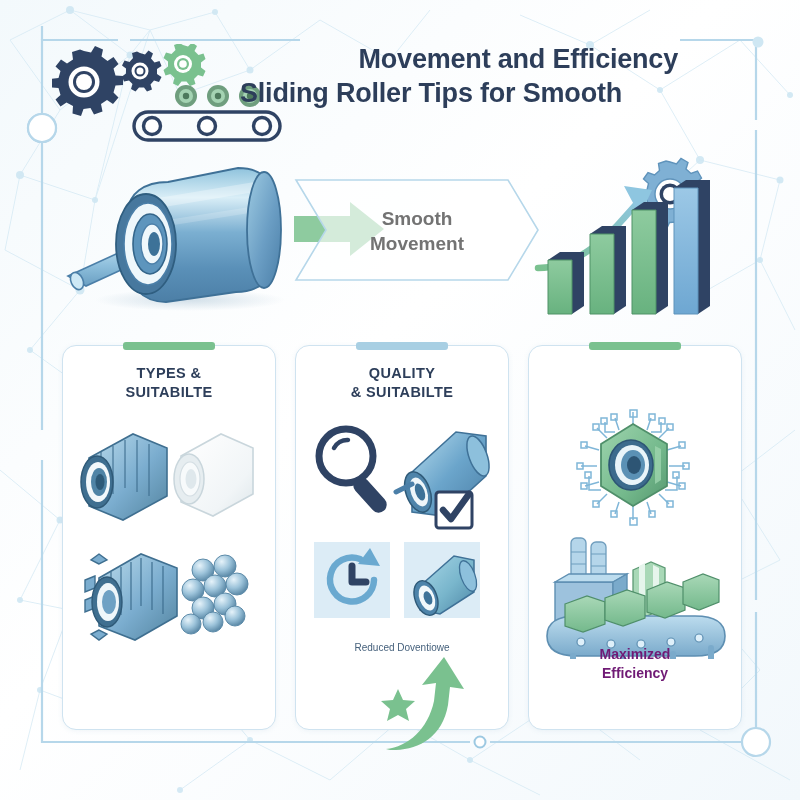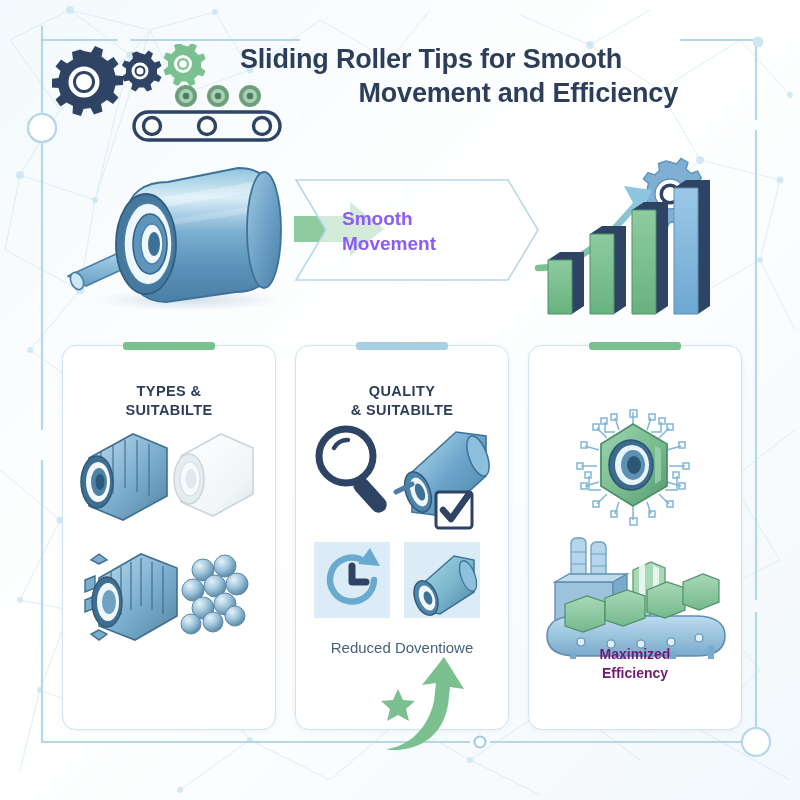--- a/index.html
+++ b/index.html
@@ -25,45 +25,45 @@
   .title-line.l2{text-align:right;padding-right:24px;}
 
   
   .cluster{position:absolute;left:52px;top:44px;width:240px;height:100px;z-index:5;}
 
   
   .hero{position:absolute;left:60px;top:150px;width:690px;height:170px;z-index:5;}
 
   .chev-label{
     position:absolute;left:342px;top:206px;width:150px;
-    font-size:19px;font-weight:bold;color:#8b5cf6;line-height:25px;
-    z-index:7;
+    font-size:19px;font-weight:bold;color:#737373;line-height:25px;
+    text-align:center;z-index:7;
   }
 
   
   .panels{position:absolute;left:62px;top:345px;width:680px;height:390px;z-index:5;
           display:flex;justify-content:space-between;}
   .panel{
     position:relative;width:212px;height:383px;
     background:#ffffff;border:1.4px solid #cfe3f0;border-radius:14px;
     box-shadow:0 1px 5px rgba(120,160,190,.10);
   }
   .panel .accent{
     position:absolute;top:-4px;left:50%;transform:translateX(-50%);
     width:92px;height:8px;border-radius:3px;
   }
   .panel h3{
-    margin:18px;padding-top:18px;
+    margin:0;padding-top:18px;
     font-size:14.5px;font-weight:bold;color:#2d3e5a;
     text-align:center;line-height:19px;letter-spacing:.4px;
   }
   .panel-art{position:absolute;left:0;right:0;top:58px;height:255px;}
   .panel-cap{
     position:absolute;left:0;right:0;
-    text-align:center;font-size:15px;color:#46617c;line-height:19px;
+    text-align:center;font-size:10px;color:#46617c;line-height:19px;
   }
   .panel-cap.single{bottom:72px;}
   .panel-cap.two{bottom:46px;font-weight:bold;color:#701a75;font-size:14px;}
 
   .bottom-arrow{position:absolute;left:372px;top:655px;width:130px;height:95px;z-index:8;}
 </style>
 </head>
 <body>
 
 <div id="stage">
@@ -157,22 +157,22 @@
       <path d="M42 460 L42 742 L470 742"></path>
       <path d="M490 742 L740 742"></path>
     </g>
     <circle cx="42" cy="128" r="14" fill="#ffffff" stroke="#b6d7ea" stroke-width="2.2"></circle>
     <circle cx="756" cy="742" r="14" fill="#ffffff" stroke="#b6d7ea" stroke-width="2.2"></circle>
     <circle cx="480" cy="742" r="5.5" fill="#ffffff" stroke="#9dc9e2" stroke-width="2"></circle>
     <circle cx="758" cy="42" r="5.5" fill="#cfe7f3" stroke="none"></circle>
   </svg>
 
   <div class="title-wrap">
+    <div class="title-line l2">Movement and Efficiency</div>
     <div class="title-line l1">Sliding Roller Tips for Smooth</div>
-    <div class="title-line l2">Movement and Efficiency</div>
   </div>
 
   <svg class="cluster" width="240" height="100" viewBox="0 0 240 100">
 
     <g transform="translate(32,38)">
       <path fill="#2f4364" d="M0,-31 L7,-29.5 L11,-36 L19,-32.5 L17.5,-25.5 L23.5,-21 L29.5,-25 L34.5,-18
         L29.5,-13.5 L31.5,-6.5 L39,-6 L39,3 L31.5,3.5 L29.5,10.5 L34.5,15.5 L29,22
         L23,18 L17,22 L18.5,29.5 L10,32.5 L6.5,26 L-0.5,27 L-3,34 L-11.5,31.5 L-11,24
         L-17.5,20.5 L-23.5,24.5 L-28.5,17.5 L-23.5,13 L-25.5,6 L-33,5.5 L-33,-3
         L-25.5,-4 L-23.5,-11 L-28.5,-15.5 L-23,-22.5 L-17,-18.5 L-11,-22.5 L-12,-30 L-4,-32.5 Z"></path>

